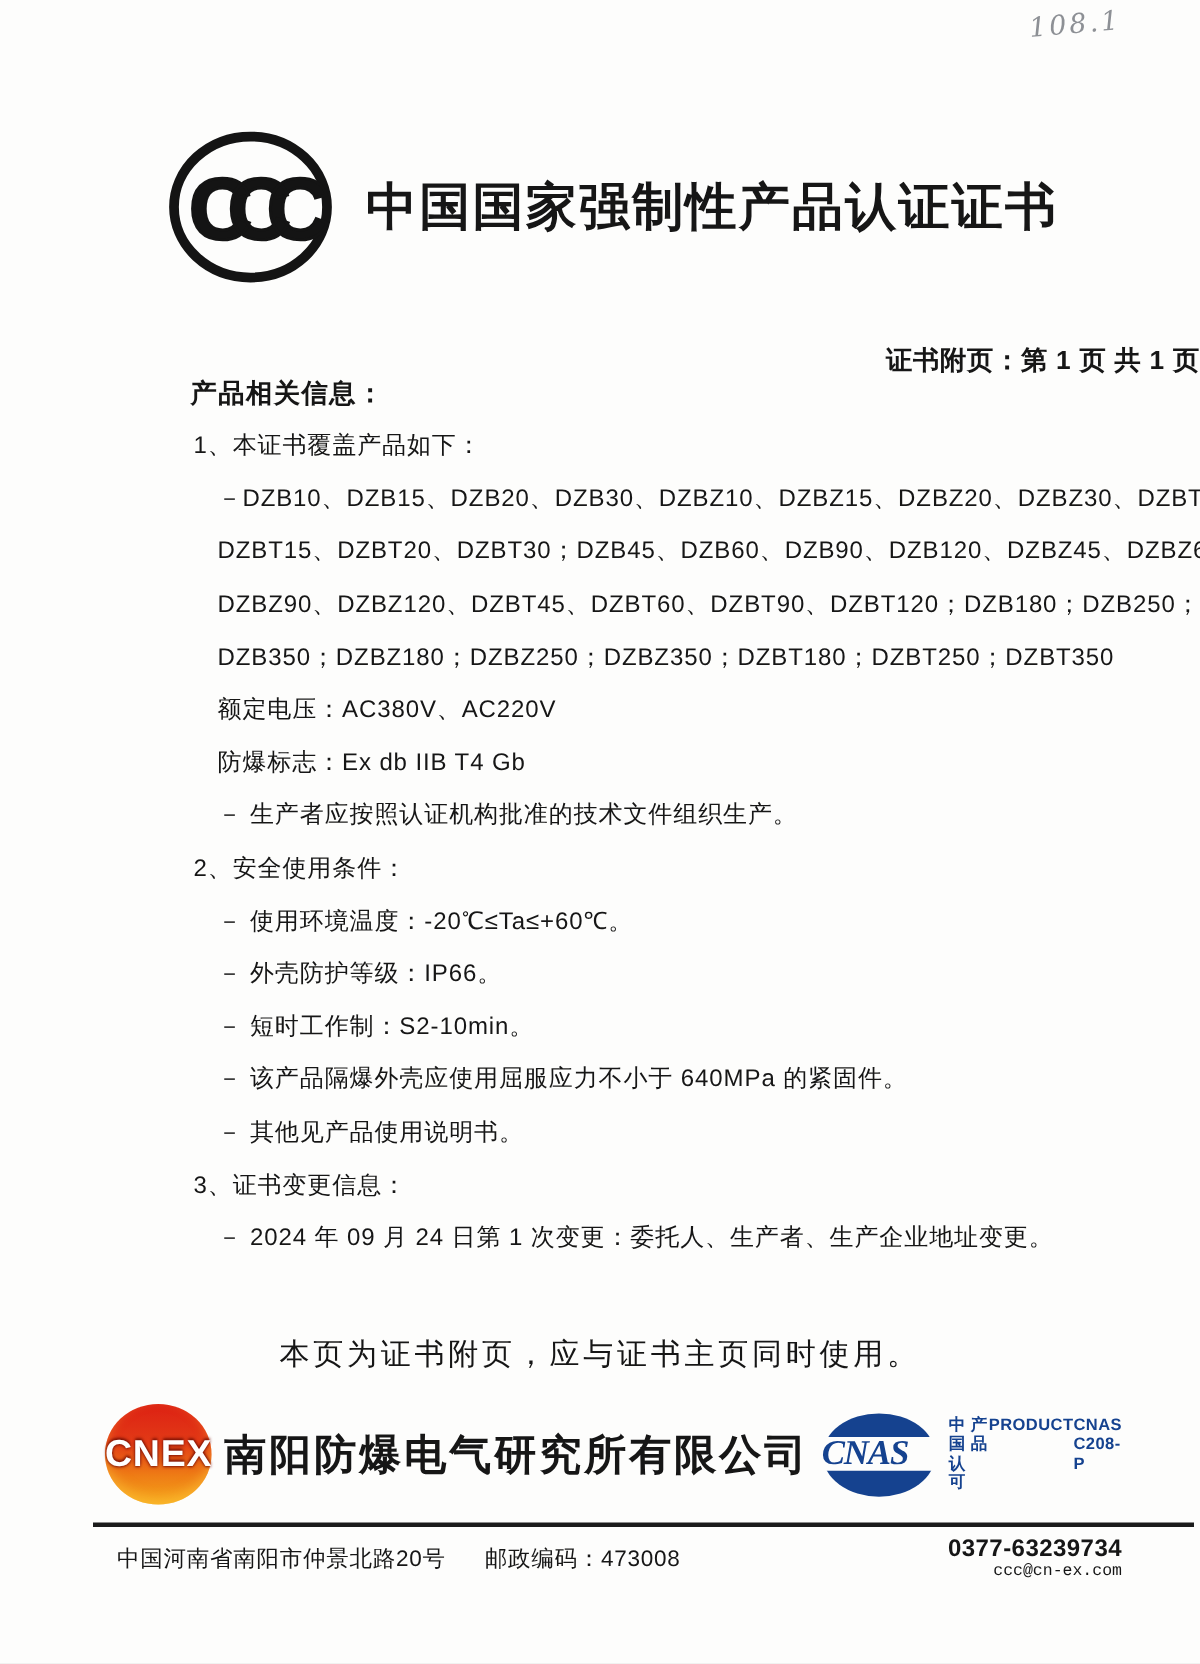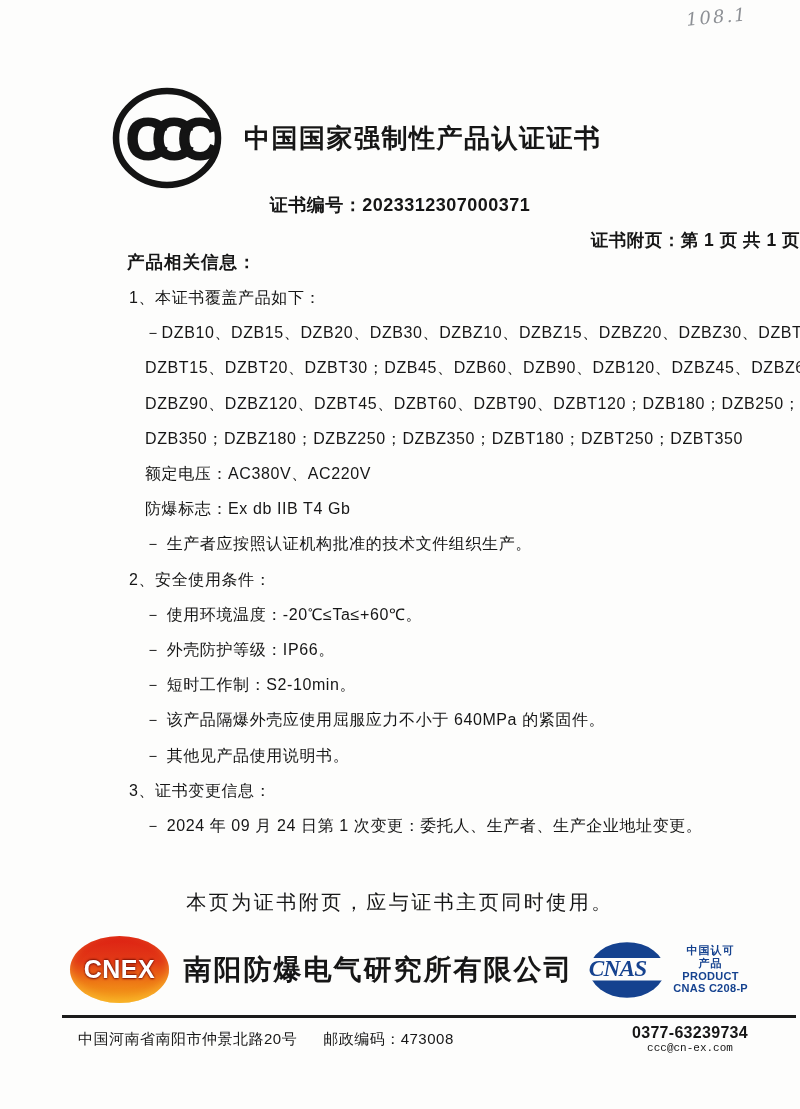--- a/index.html
+++ b/index.html
@@ -23,21 +23,21 @@
   }
   
   .cert-header{
     position:absolute;top:86px;left:112px;right:90px;
     display:flex;align-items:center;gap:22px;
   }
   .ccc-logo{width:110px;height:104px;flex:0 0 auto;}
   .cert-title{
     margin:0;
     font-family:"Liberation Serif",serif;
-    font-size:26px;font-weight:600;
+    font-size:34px;font-weight:600;
     letter-spacing:1.5px;white-space:nowrap;
   }
   .cert-no-row{
     position:absolute;top:193px;left:0;width:100%;
     text-align:center;font-size:18px;font-weight:bold;letter-spacing:.5px;
   }
   .cert-page-row{
     position:absolute;top:228px;left:0;width:100%;
     text-align:right;font-size:17.5px;font-weight:bold;letter-spacing:.5px;
   }
@@ -72,59 +72,56 @@
     color:#fff;font-weight:800;font-size:25px;letter-spacing:.5px;
     text-shadow:0 1px 2px #7e1206, 0 -1px 2px #7e1206;
   }
   .company-name{
     font-size:28px;font-weight:bold;letter-spacing:2px;white-space:nowrap;
     margin:0 8px;
     font-family:Liberation Mono, monospace;
   }
   .cnas-block{display:flex;align-items:center;gap:7px;}
   .cnas-mark{width:78px;height:60px;}
-  .cnas-side{display:flex;flex-direction:column;line-height:1.18;text-align:center;}
+  .cnas-side{display:flex;flex-direction:row;line-height:1.18;}
   .cnas-side .zh{font-size:11px;color:#15428f;font-weight:bold;letter-spacing:1px;}
   .cnas-side .en{font-size:11px;color:#15428f;font-weight:bold;letter-spacing:.3px;}
   
   .footer-rule{
     position:absolute;top:1015px;left:62px;right:4px;
     border-top:3px solid #1b1b1b;
   }
   .contact-row{
     position:absolute;top:1024px;left:78px;right:52px;
     display:flex;justify-content:space-between;align-items:flex-start;
   }
   .websites{font-family:"Liberation Mono",monospace;font-size:13px;line-height:1.55;}
   .address-block{font-size:15px;padding-top:6px;letter-spacing:.5px;white-space:nowrap;}
   .address-block .gap{display:inline-block;width:26px;}
-  .phone-block{text-align:center;}
+  .phone-block{text-align:right;}
   .phone-block .phone{font-size:16px;font-weight:bold;letter-spacing:.3px;}
   .phone-block .email{font-family:"Liberation Mono",monospace;font-size:11px;}
 </style>
 </head>
 <body>
 
 <div class="page">
 
   <div class="handwritten">108.1</div>
 
   <header class="cert-header">
     <div class="ccc-logo">
       <svg viewBox="0 0 110 104" width="110" height="104" aria-hidden="true">
         <ellipse cx="55" cy="52" rx="51" ry="47" fill="none" stroke="#141414" stroke-width="6.5"></ellipse>
         <text x="14" y="73" font-family="Liberation Sans, sans-serif" font-size="58" font-weight="bold" fill="#141414" stroke="#141414" stroke-width="2" letter-spacing="-16">CCC</text>
       </svg>
     </div>
     <h1 class="cert-title">中国国家强制性产品认证证书</h1>
   </header>
 
-  <div class="cert-no-row">
-    <span>证书编号：</span><span>2023312307000371</span>
-  </div>
 
   <div class="cert-page-row">证书附页：第 1 页  共 1 页</div>
 
   <main class="body-block">
     <h2 class="section-title">产品相关信息：</h2>
     <p class="l-num">1、本证书覆盖产品如下：</p>
     <p class="l-indent">－DZB10、DZB15、DZB20、DZB30、DZBZ10、DZBZ15、DZBZ20、DZBZ30、DZBT10、</p>
     <p class="l-indent">DZBT15、DZBT20、DZBT30；DZB45、DZB60、DZB90、DZB120、DZBZ45、DZBZ60、</p>
     <p class="l-indent">DZBZ90、DZBZ120、DZBT45、DZBT60、DZBT90、DZBT120；DZB180；DZB250；</p>
     <p class="l-indent">DZB350；DZBZ180；DZBZ250；DZBZ350；DZBT180；DZBT250；DZBT350</p>

